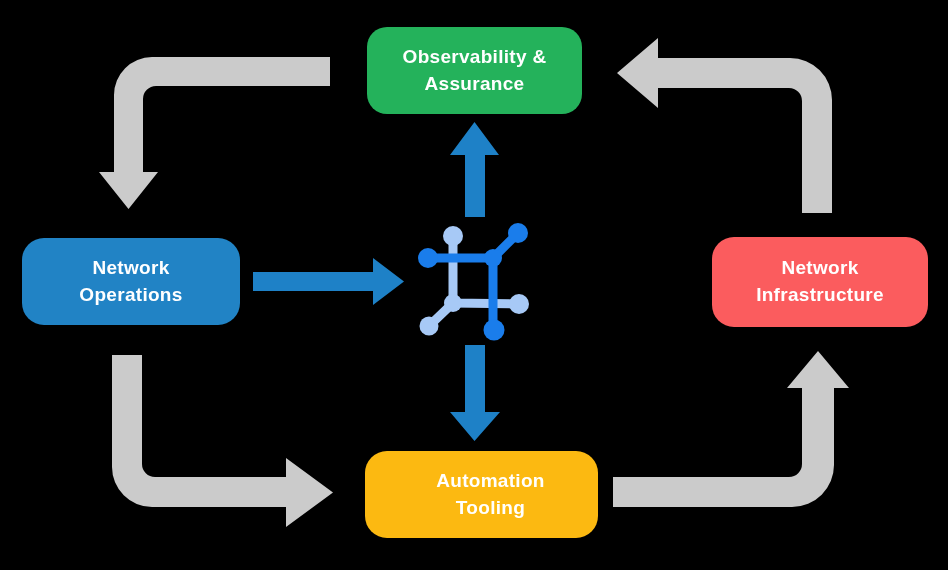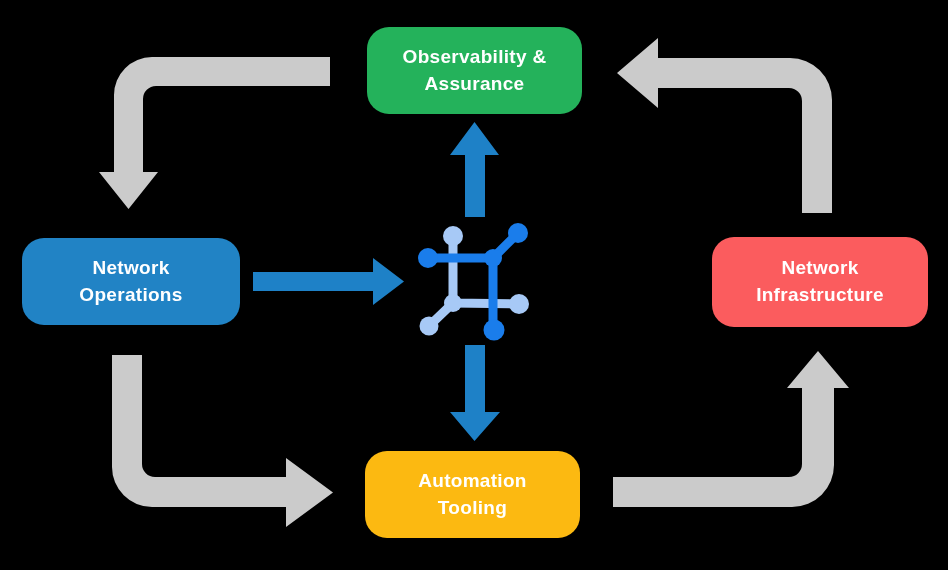--- a/index.html
+++ b/index.html
@@ -15,21 +15,21 @@
     display:flex;align-items:center;justify-content:center;
     text-align:center;
     border-radius:22px;
     color:#ffffff;
     font-size:19px;
     font-weight:700;
     letter-spacing:.3px;
     line-height:1.4;
   }
   .node .label{white-space:pre-line;}
-  .node-observability{left:367px;top:27px;width:215px;height:87px;}
+  .node-observability{left:367px;top:27px;width:215px;height:87px;border-radius:20px;}
   .node-operations{left:22px;top:238px;width:218px;height:87px;}
   .node-infrastructure{left:712px;top:237px;width:216px;height:90px;}
   .node-automation{left:365px;top:451px;width:215px;height:87px;}
 </style>
 </head>
 <body>
 
 <div class="canvas" style="background: rgb(0, 0, 0);">
 
   <svg class="layer" width="948" height="570" viewBox="0 0 948 570">
@@ -75,18 +75,18 @@
   <div class="node node-operations" style="background: rgb(33, 131, 197); color: rgb(255, 255, 255);">
     <span class="label">Network
 Operations</span>
   </div>
 
   <div class="node node-infrastructure" style="background: rgb(251, 92, 94); color: rgb(255, 255, 255);">
     <span class="label">Network
 Infrastructure</span>
   </div>
 
-  <div class="node node-automation" style="background: rgb(252, 185, 17); color: rgb(255, 255, 255);">
+  <div class="node node-automation" style="background: rgb(252, 185, 17); color: rgb(255, 255, 255); padding-left: 18px;">
     <span class="label">Automation
 Tooling</span>
   </div>
 
 </div>
 
 </body></html>

